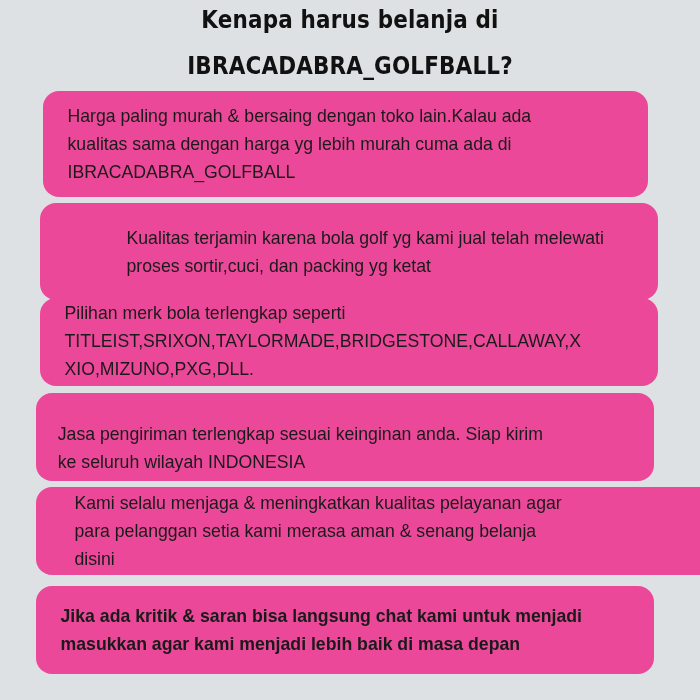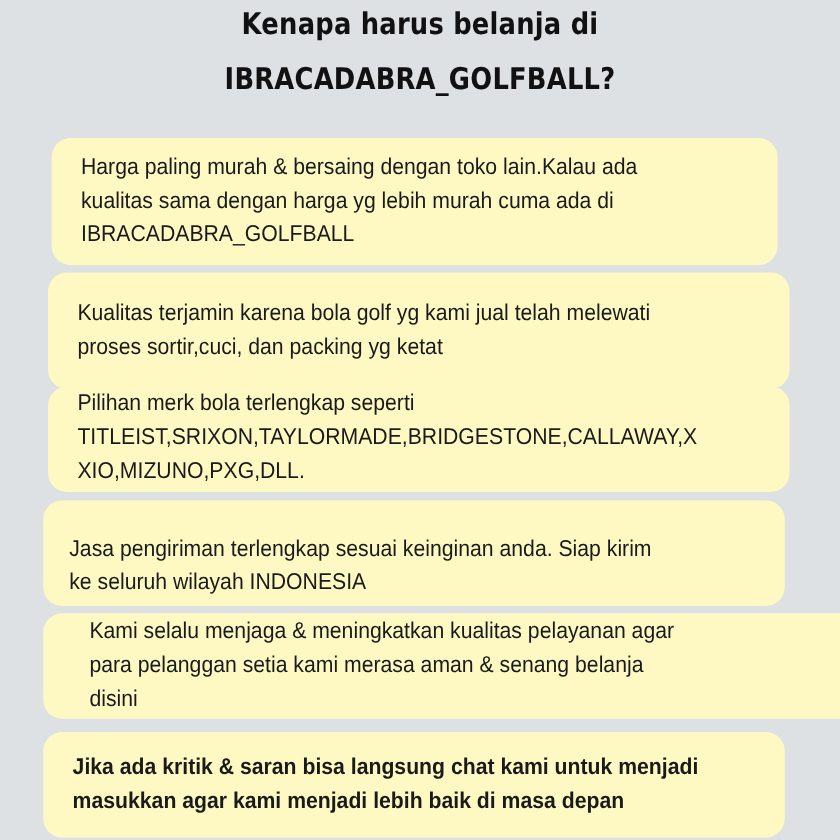--- a/index.html
+++ b/index.html
@@ -23,38 +23,37 @@
       font-weight: bold;
       color: #111111;
       font-size: 25px;
       letter-spacing: 0.2px;
       margin: 0;
     }
     .title.line1 { top: 5px; transform: scaleX(0.86); }
     .title.line2 { top: 51px; transform: scaleX(0.86); }
     .card {
       position: absolute;
-      background: #fef9c3;
+      background: #ec4899;
       border-radius: 16px;
       box-sizing: border-box;
       padding: 0 18px;
       display: flex;
       align-items: center;
-      margin-top: 24px;
     }
     .card-text {
       font-family: "Liberation Sans", sans-serif;
       font-size: 19px;
       line-height: 28px;
       color: #1a1a1a;
       margin: 0;
       transform-origin: left center;
     }
     #card-1 { left: 43px; top: 91px; width: 605px; height: 106px; }
-    #card-2 { left: 40px; top: 203px; width: 618px; height: 97px; }
+    #card-2 { left: 40px; top: 203px; width: 618px; height: 97px; justify-content: flex-end; }
     #card-3 { left: 40px; top: 298px; width: 618px; height: 88px; align-items: flex-start; padding-top: 1px; }
     #card-4 { left: 36px; top: 393px; width: 618px; height: 88px; align-items: flex-start; padding-top: 27px; }
     #card-5 { left: 36px; top: 487px; width: 700px; height: 88px; align-items: flex-start; padding-top: 2px; padding-left: 32px; }
     #card-6 { left: 36px; top: 586px; width: 618px; height: 88px; font-weight: bold; }
     #card-1 .card-text, #card-2 .card-text, #card-3 .card-text, #card-5 .card-text, #card-6 .card-text { padding-left: 7px; }
     #card-4 .card-text { padding-left: 4px; }
     .card-text { transform: scaleX(0.93); white-space: pre-line; }
   </style>
 </head>
 <body>

